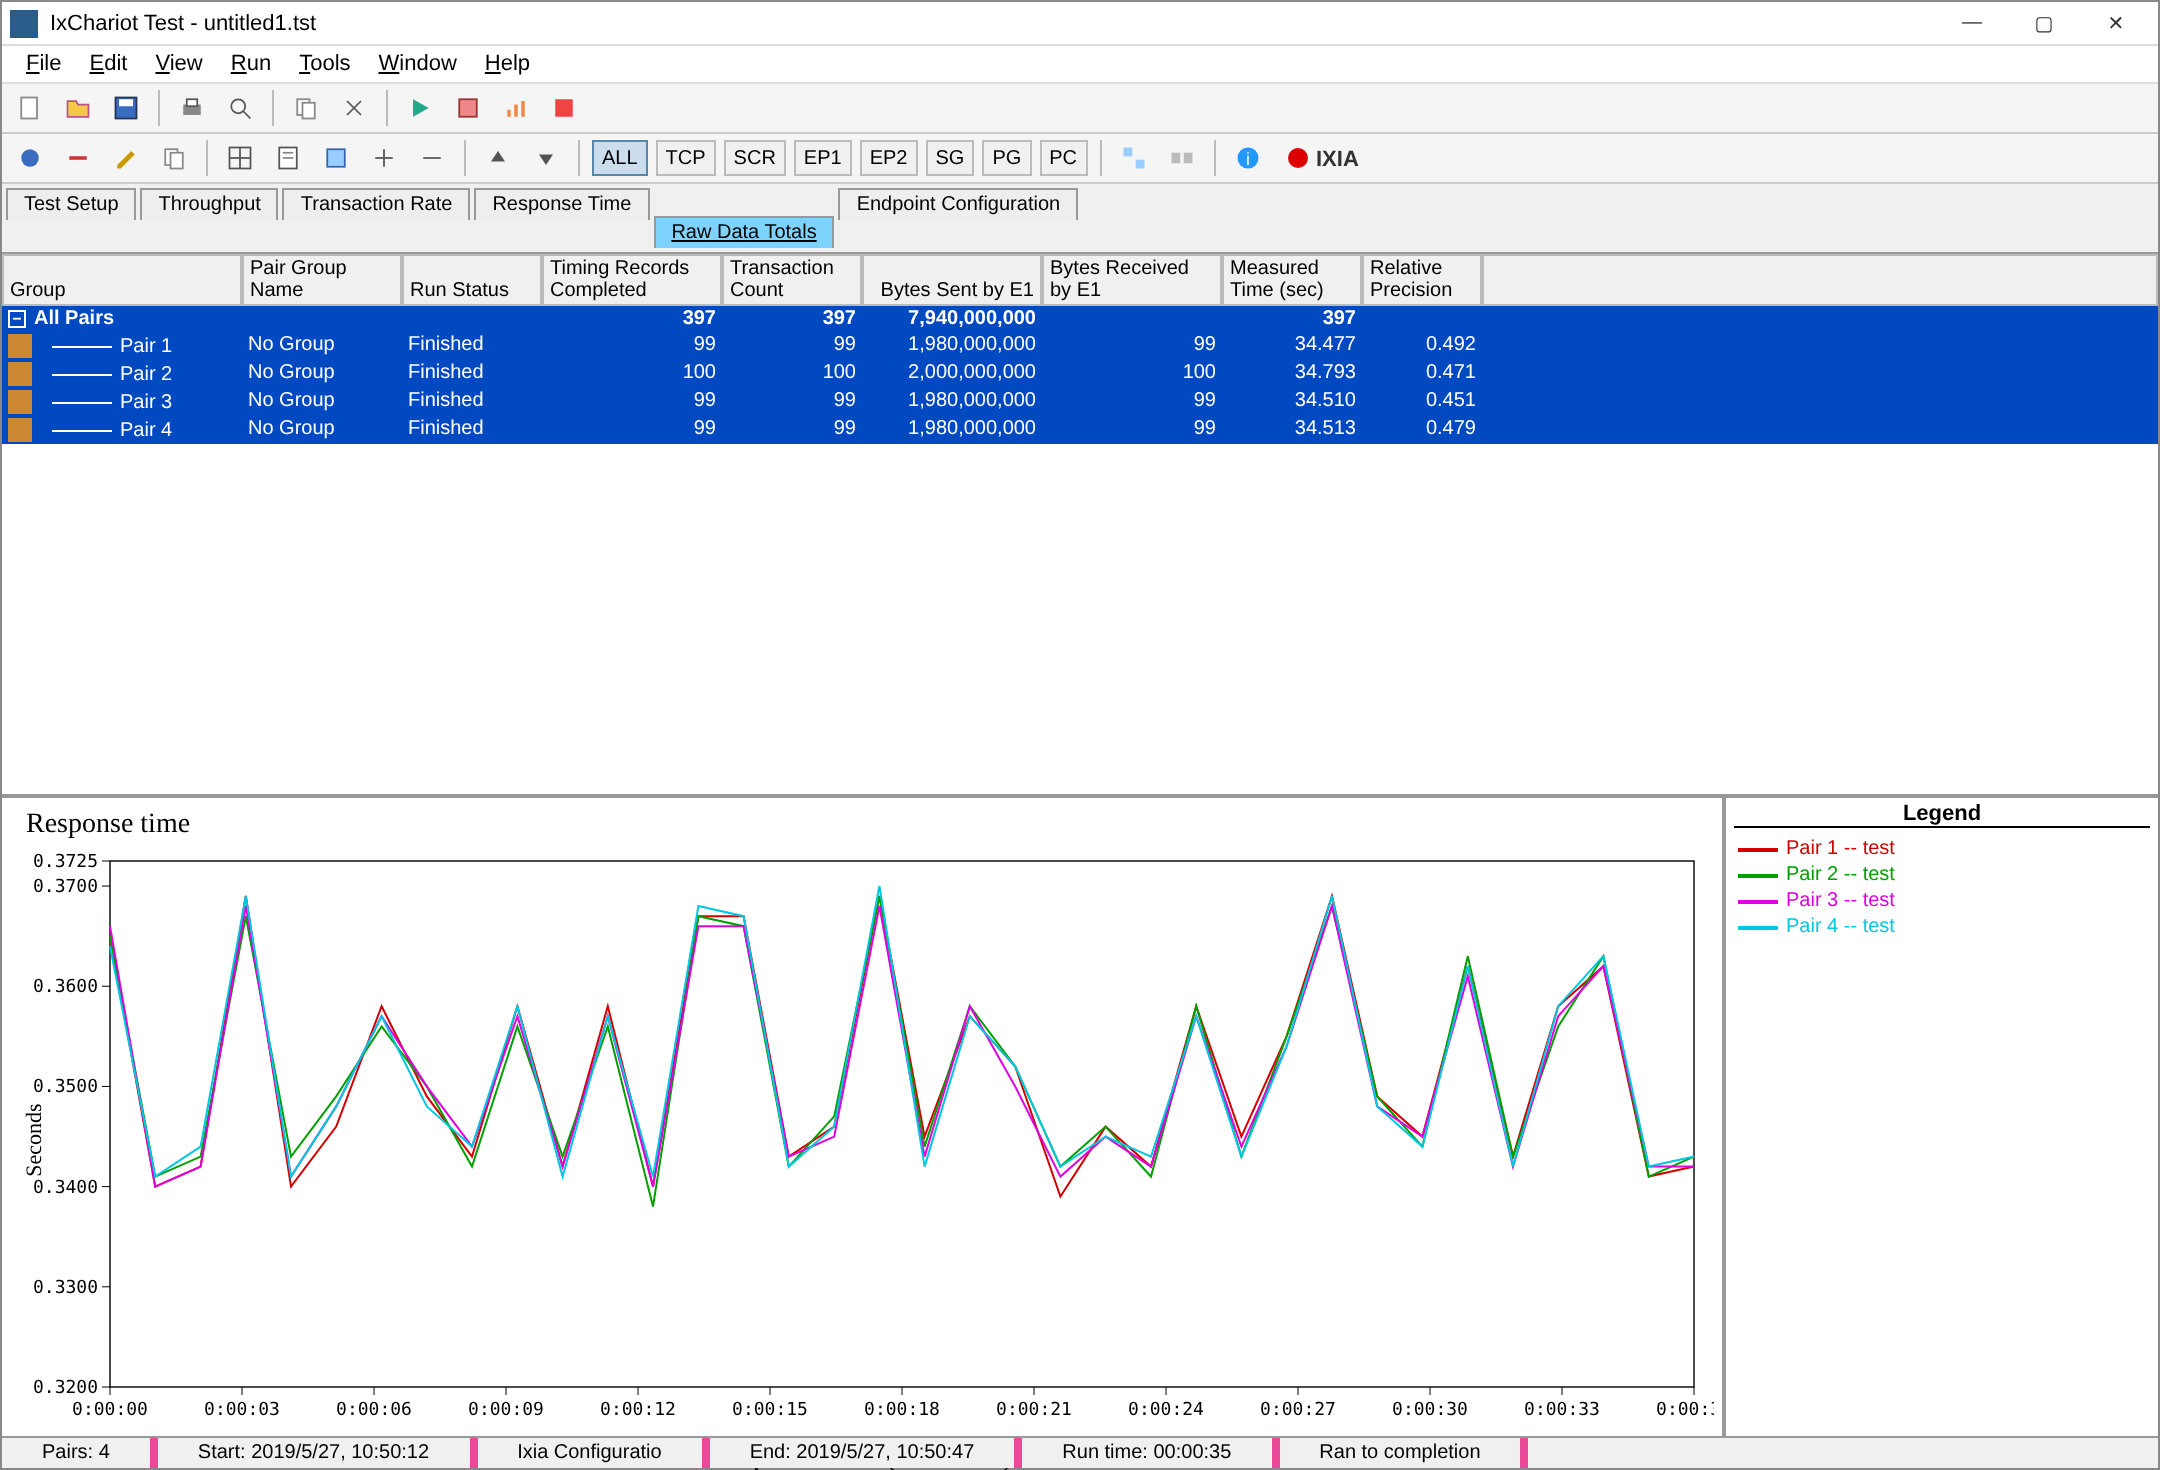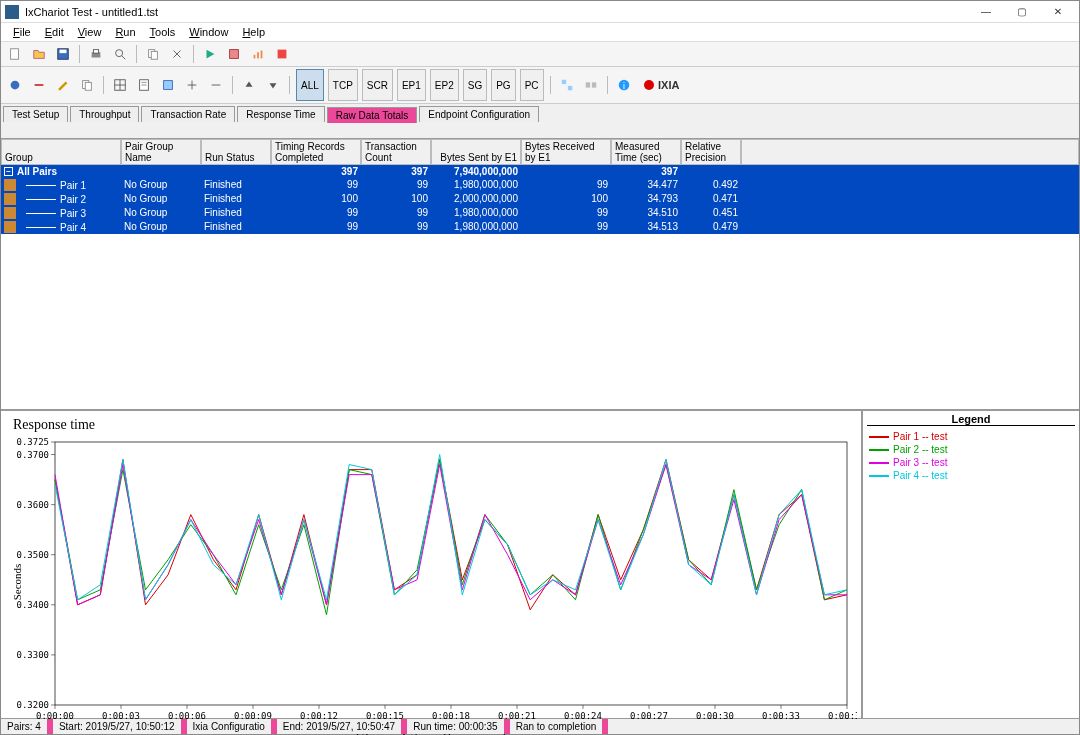--- a/index.html
+++ b/index.html
@@ -21,26 +21,26 @@
   width: 34px; height: 18px; display: flex; align-items: center; justify-content: center;
   color: #333; font-size: 10px;
 }
 .menubar { display: flex; gap: 2px; padding: 2px 6px; background: #fff; border-bottom: 1px solid #ddd; }
 .menu { padding: 1px 6px; font-size: 11px; }
 .menu .ul { text-decoration: underline; }
 .toolbar { display:flex; align-items:center; gap:4px; padding: 2px 4px; background:#f5f5f5; border-bottom:1px solid #ccc; flex-wrap: wrap; }
 .tbtn { width:20px; height:20px; display:flex; align-items:center; justify-content:center; border:1px solid transparent; }
 .tbtn svg { width:14px; height:14px; }
 .tsep { width:1px; height:18px; background:#bbb; margin:0 2px; }
-.txtbtn { height:32px; padding:0 4px; font-size:10px; border:1px solid #bbb; background:#f0f0f0; display:flex; align-items:center; }
+.txtbtn { height:18px; padding:0 4px; font-size:10px; border:1px solid #bbb; background:#f0f0f0; display:flex; align-items:center; }
 .txtbtn.on { background:#cde; border-color:#58a; }
 .brand { height:16px; display:flex; align-items:center; margin-left:6px; }
 .tabs { display:flex; background:#f0f0f0; border-bottom:1px solid #999; padding:2px 2px 16px; gap:0; font-size:10px; }
 .tab { padding:2px 8px; border:1px solid #999; border-bottom:none; background:#eee; margin-right:2px; }
-.tab.active { background:#ec4899; position:relative; top:1px; }
+.tab.active { background:#7dd3fc; position:relative; top:14px;text-decoration:underline; }
 .grid-wrap { flex: 0 0 272px; background:#fff; border-bottom:2px solid #999; overflow:hidden; display:flex; flex-direction:column; }
 .grid-head, .grid-row {
   display:grid;
   grid-template-columns: 120px 80px 70px 90px 70px 90px 90px 70px 60px 1fr;
   font-size: 10px;
 }
 .grid-head { background:#f0f0f0; color:#000; }
 .grid-head > div { border:1px solid #bbb; padding:1px 3px; text-align:left; height:26px; display:flex; align-items:flex-end; }
 .grid-head > div.r { justify-content:flex-end; }
 .grid-body { flex:1; overflow:auto; background:#fff; }
@@ -57,21 +57,21 @@
 .legend-pane { width:216px; background:#fff; display:flex; flex-direction:column; }
 .legend-title { text-align:center; font-weight:bold; font-size:11px; border-bottom:1px solid #000; margin:2px 4px; }
 .legend-items { padding:2px 6px; font-size:10px; }
 .legend-item { display:flex; align-items:center; gap:4px; padding:1px 0; }
 .legend-swatch { width:20px; height:2px; }
 .chart-title { font-family: "Times New Roman", serif; font-size:14px; padding:2px 8px; }
 .chart-svg-wrap { flex:1; position:relative; }
 .chart-axis-lbl-y { position:absolute; left:0; top:50%; transform: translate(-6px,-50%) rotate(-90deg); font-family:"Times New Roman", serif; font-size:11px; transform-origin:center; }
 .chart-axis-lbl-x { text-align:center; font-family:"Times New Roman", serif; font-size:16px; padding:2px 0; }
 .statusbar { display:flex; border-top:1px solid #999; background:#f0f0f0; font-size:10px; }
-.statuscell { padding:2px 6px; border-right:6px solid #ec4899; }
+.statuscell { padding:2px 20px; border-right:4px solid #ec4899; }
 </style>
 </head>
 <body>
 
 <div class="app">
 
   <div class="titlebar">
     <div class="appicon"></div>
     <div class="title">IxChariot Test - untitled1.tst</div>
     <div class="winbtns">

